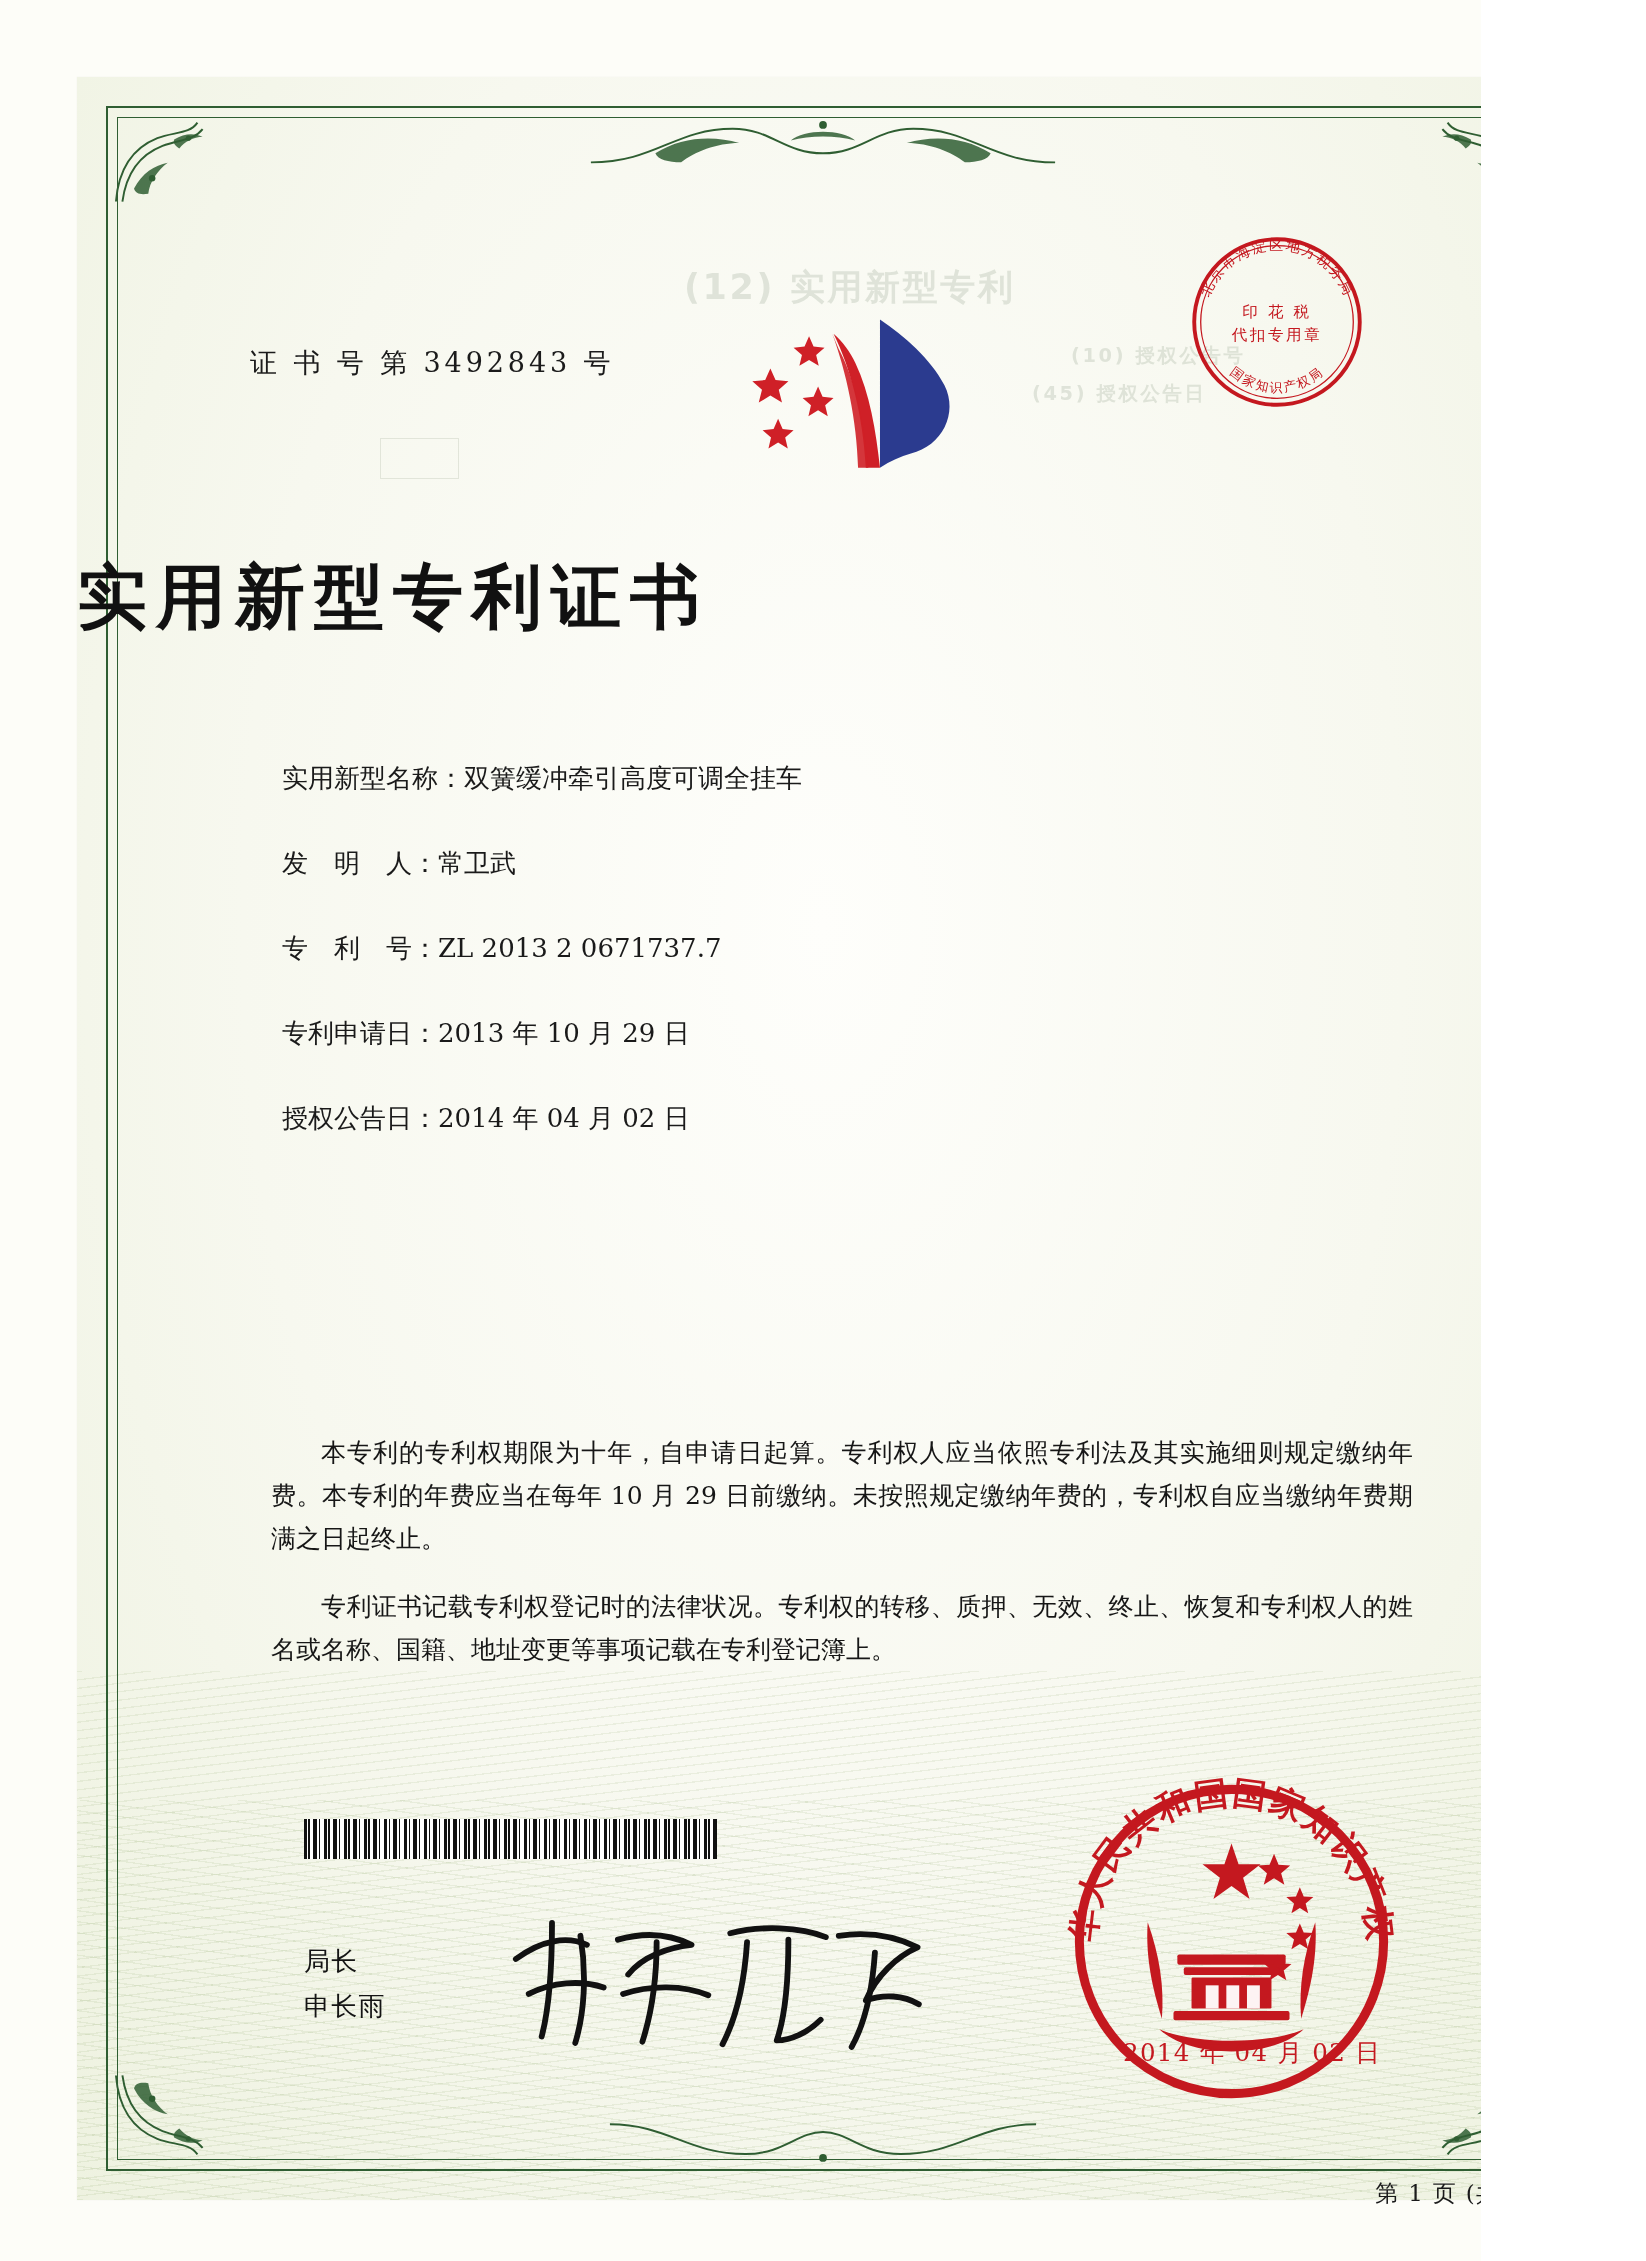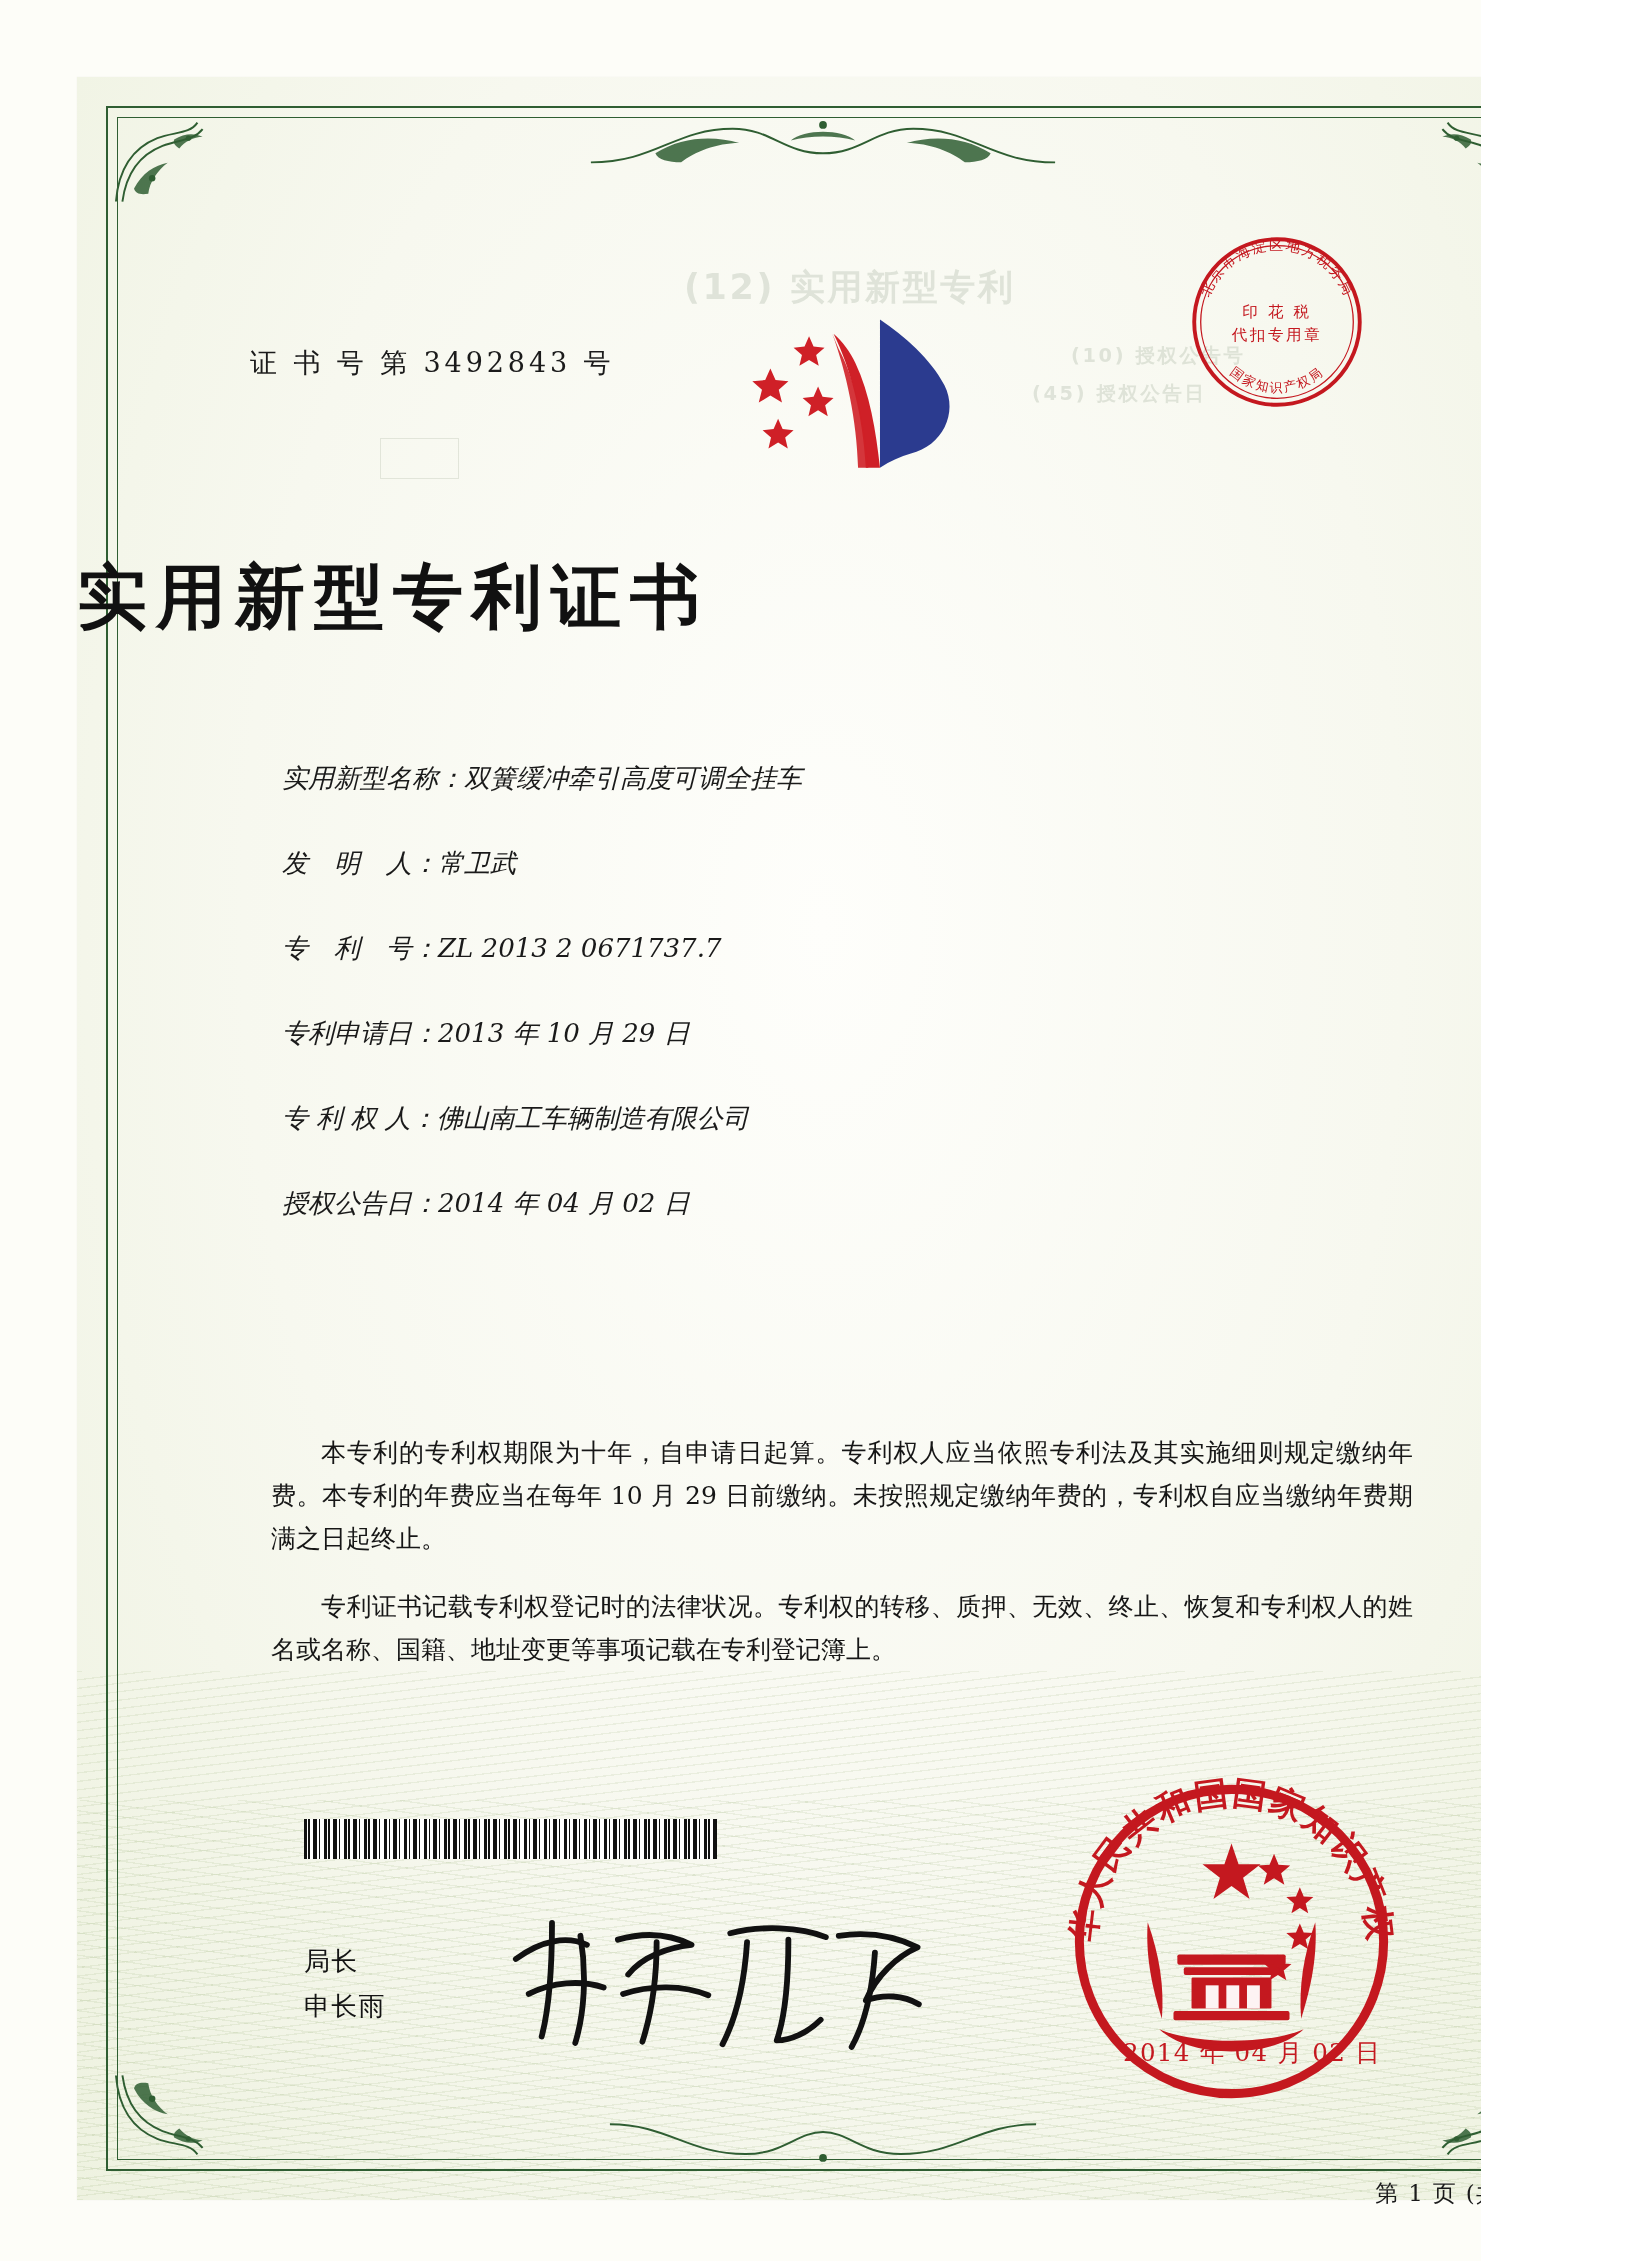--- a/index.html
+++ b/index.html
@@ -108,21 +108,20 @@
     position:absolute;left:0;right:0;top:474px;text-align:left;
     font-size:70px;font-weight:700;letter-spacing:9px;color:#111;
     font-family:"DejaVu Sans","Liberation Sans",sans-serif;
   }
 
   
   .fields{position:absolute;left:205px;top:684px;width:1097px;}
   .field{
     font-size:26px;color:#1a1a1a;margin-bottom:50px;white-space:nowrap;
     font-family:"DejaVu Serif","Liberation Serif",serif;
-    font-style:italic;
   }
   .field .lbl{letter-spacing:0px;}
   .field .val{letter-spacing:0px;}
 
   
   .paras{position:absolute;left:194px;top:1329px;width:1142px;}
   .para{
     font-size:25px;line-height:43px;color:#161616;
     text-indent:50px;margin-bottom:3.9px;text-align:justify;
     font-family:"DejaVu Serif","Liberation Serif",serif;
@@ -288,23 +287,20 @@
         <span class="lbl">实用新型名称：</span><span class="val">双簧缓冲牵引高度可调全挂车</span>
       </div>
       <div class="field">
         <span class="lbl">发　明　人：</span><span class="val">常卫武</span>
       </div>
       <div class="field">
         <span class="lbl">专　利　号：</span><span class="val">ZL 2013 2 0671737.7</span>
       </div>
       <div class="field">
         <span class="lbl">专利申请日：</span><span class="val">2013 年 10 月 29 日</span>
-      </div>
-      <div class="field">
-        <span class="lbl">专 利 权 人：</span><span class="val">佛山南工车辆制造有限公司</span>
       </div>
       <div class="field">
         <span class="lbl">授权公告日：</span><span class="val">2014 年 04 月 02 日</span>
       </div>
     </div>
 
     <div class="paras">
       <p class="para">本专利的专利权期限为十年，自申请日起算。专利权人应当依照专利法及其实施细则规定缴纳年费。本专利的年费应当在每年 10 月 29 日前缴纳。未按照规定缴纳年费的，专利权自应当缴纳年费期满之日起终止。</p>
       <p class="para">专利证书记载专利权登记时的法律状况。专利权的转移、质押、无效、终止、恢复和专利权人的姓名或名称、国籍、地址变更等事项记载在专利登记簿上。</p>
     </div>

